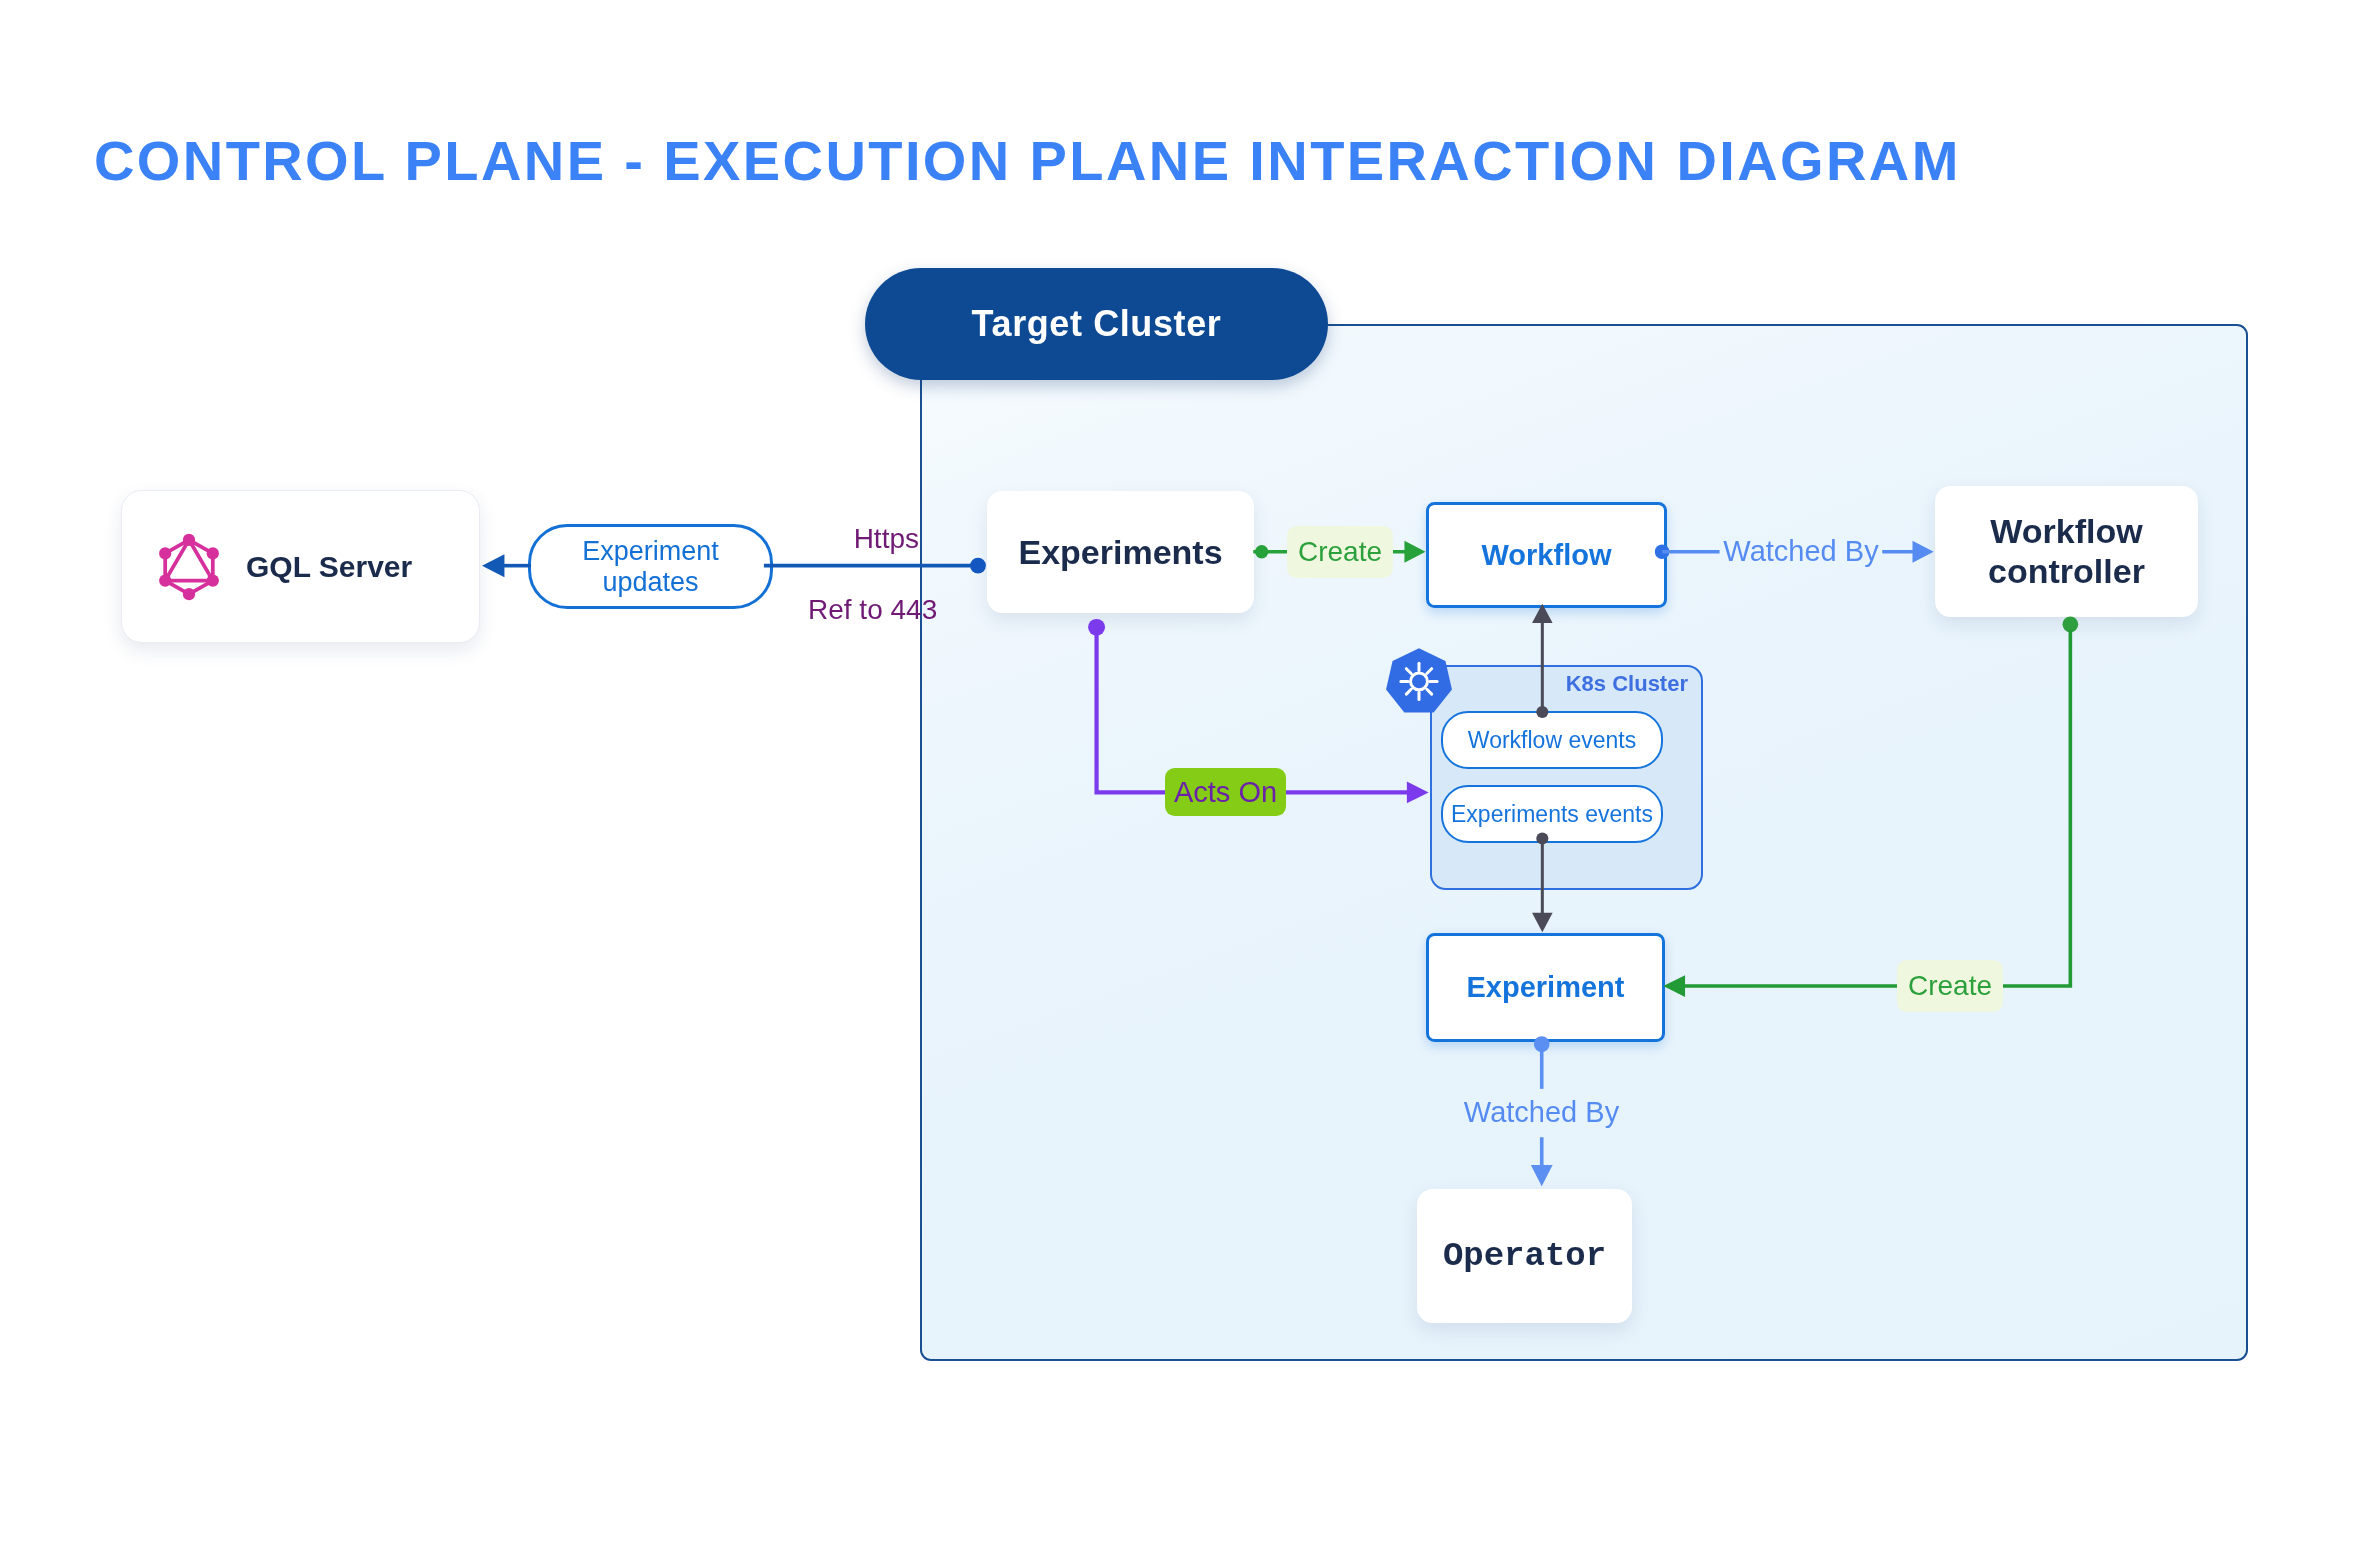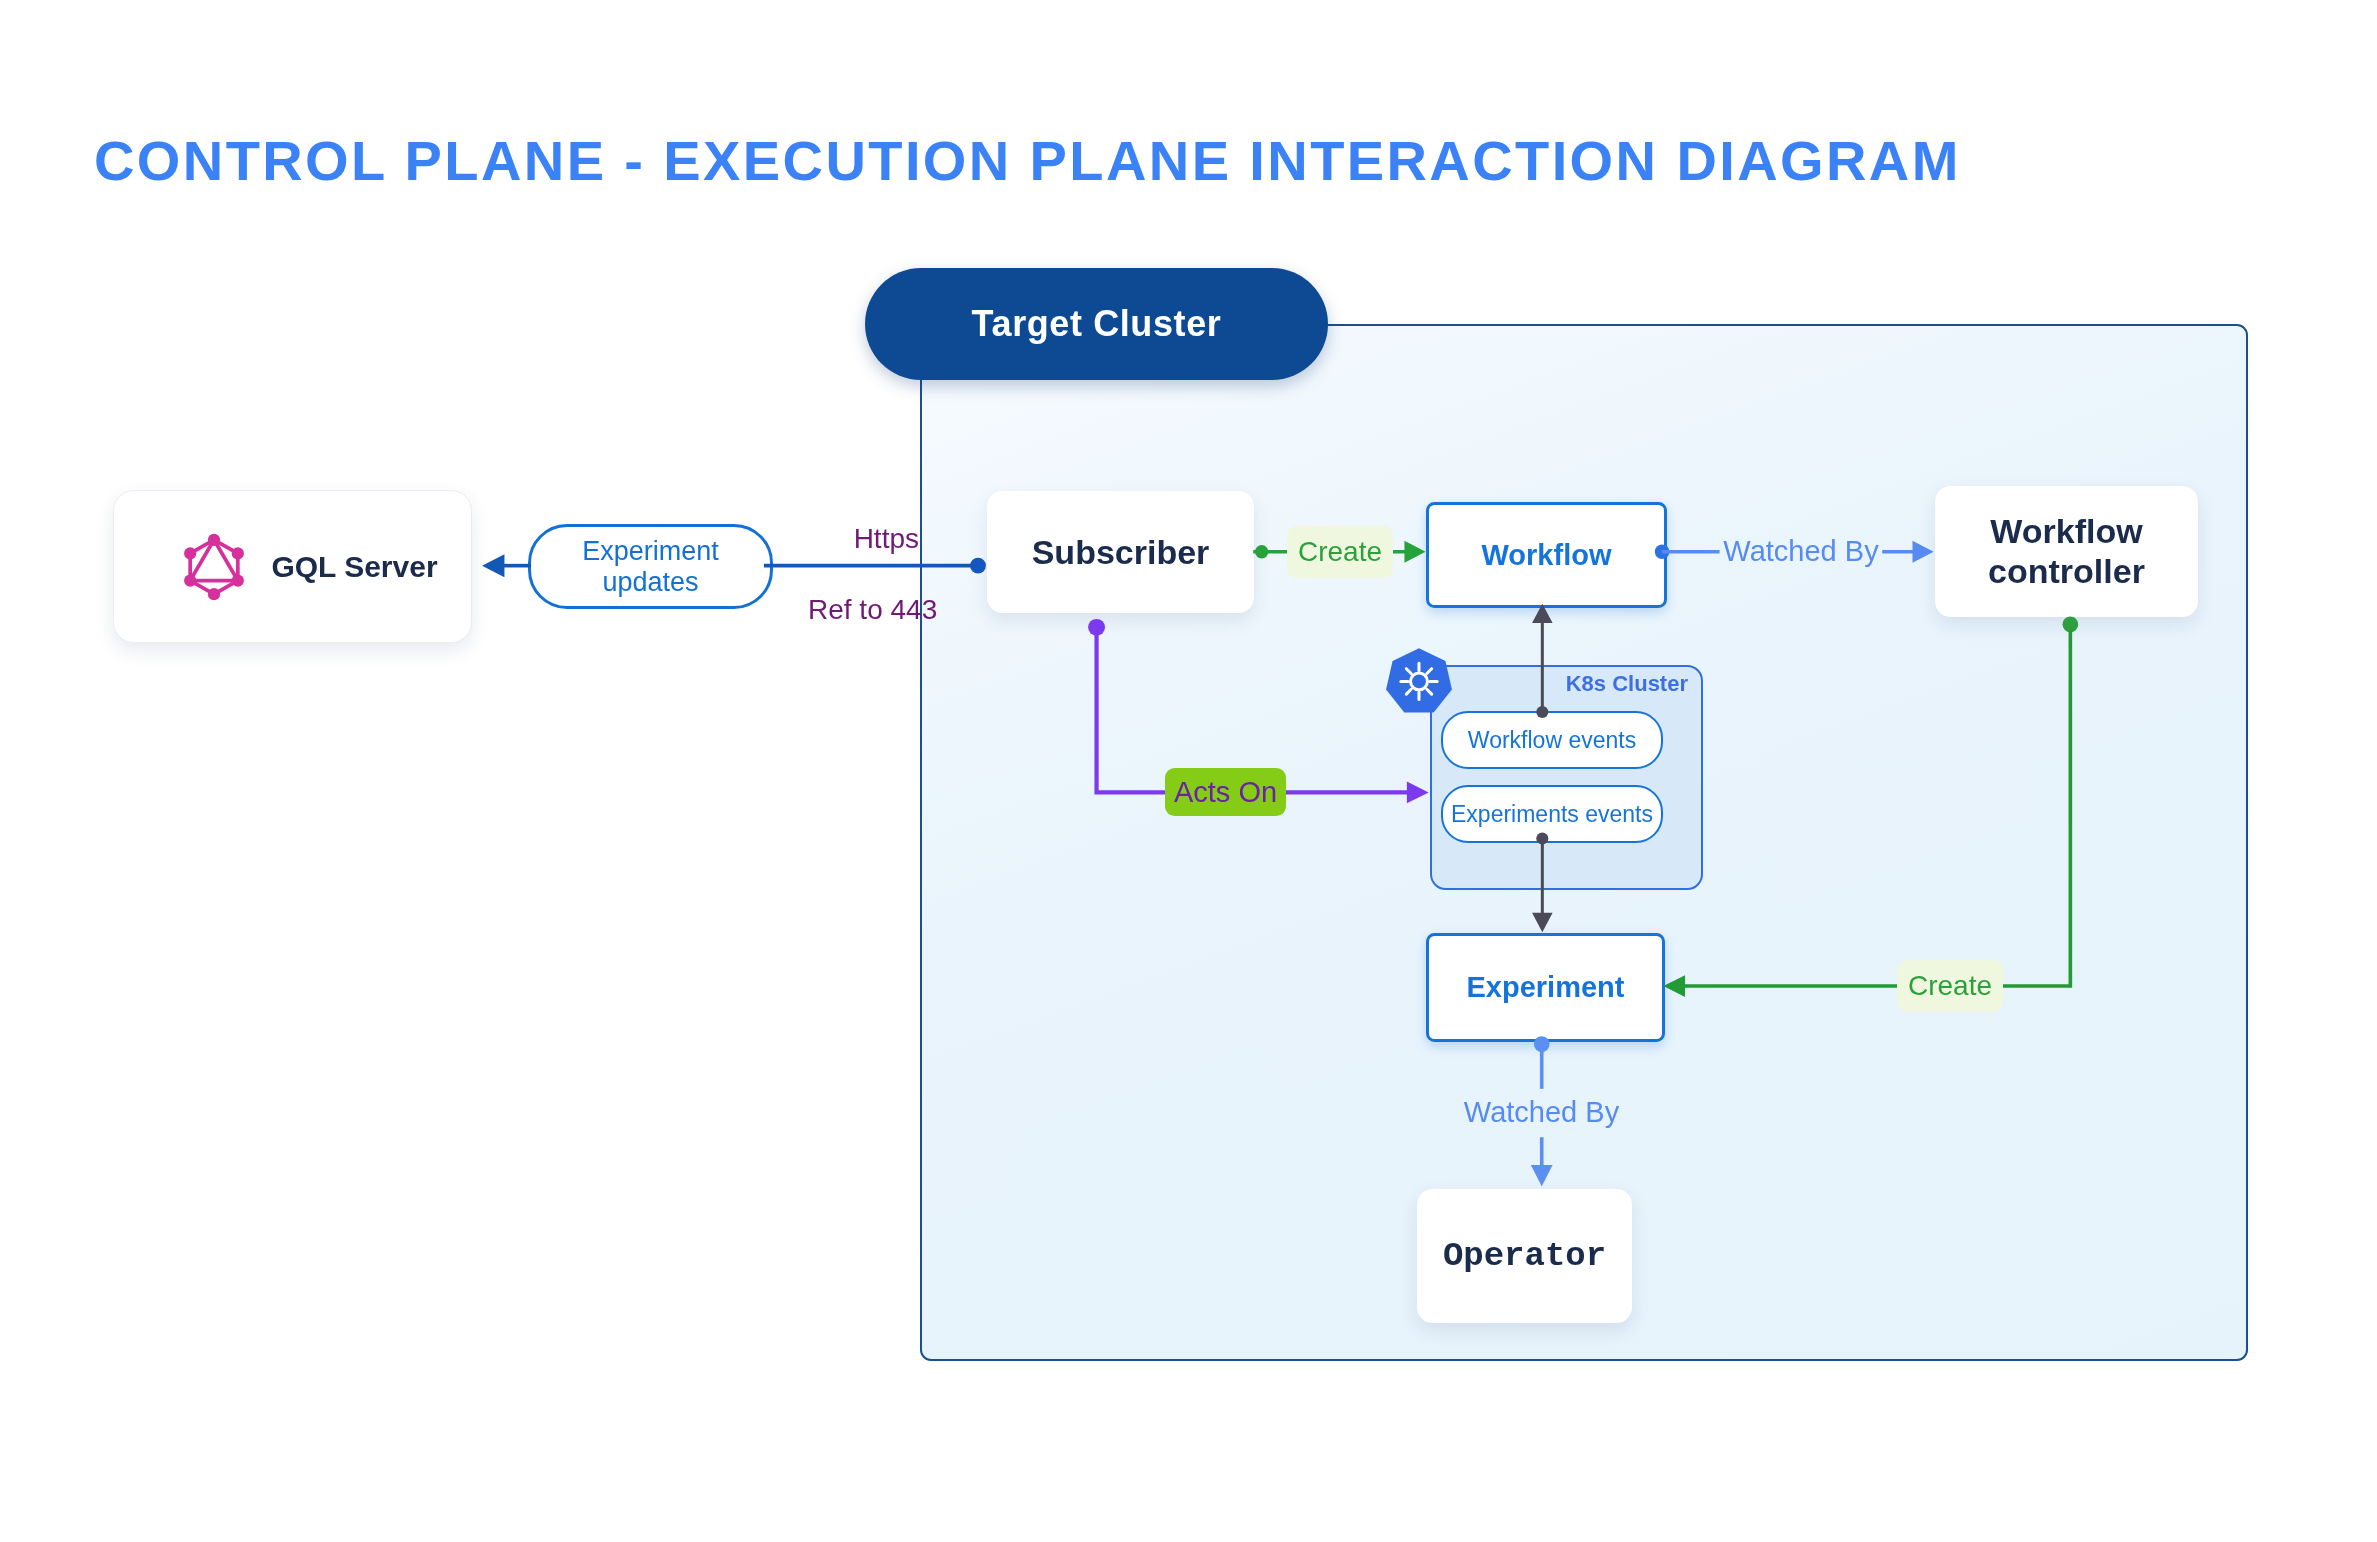--- a/index.html
+++ b/index.html
@@ -11,22 +11,22 @@
   #cluster-pill{left:865px;top:268px;width:463px;height:112px;border-radius:56px;
                 background:#0E4A94;display:flex;align-items:center;justify-content:center;
                 z-index:5;box-shadow:0 6px 15.7px rgba(10,50,110,.25);}
   #cluster-pill span{color:#ffffff;font-size:36px;font-weight:700;letter-spacing:0.6px;}
   #cluster-box{left:920px;top:324px;width:1324px;height:1033px;border:2.4px solid #1A5091;
                border-radius:11px;background:linear-gradient(160deg,#f6fbfe 0%,#e9f4fc 40%,#e6f3fb 100%);
                z-index:1;}
   .card{background:#ffffff;border-radius:15.7px;display:flex;align-items:center;justify-content:center;
         box-shadow:0 7.3px 18px rgba(25,60,110,.10);z-index:2;}
   .card .t{font-weight:700;color:#1B2B4B;text-align:center;}
-  #gql-box{left:113px;top:490px;width:357px;height:151px;border:0.6px solid #ebecf3;border-radius:20.6px;
-           justify-content:center;}
+  #gql-box{left:121px;top:490px;width:357px;height:151px;border:0.6px solid #ebecf3;border-radius:20.6px;
+           justify-content:flex-start;}
   #gql-box .t{font-size:30px;margin-left:23px;}
   #gql-icon{margin-left:33px;width:68px;height:68px;flex:none;}
   #subscriber-box{left:987px;top:491px;width:267px;height:122px;}
   #subscriber-box .t{font-size:34px;}
   #controller-box{left:1935px;top:486px;width:263px;height:131px;}
   #controller-box .t{font-size:34px;line-height:1.15;width:194px;}
   #operator-box{left:1417px;top:1189px;width:215px;height:134px;font-family:Liberation Mono, monospace;}
   #operator-box .t{font-size:34px;}
   .bluebox{background:#ffffff;border:3px solid #1474DC;border-radius:8.5px;display:flex;
            align-items:center;justify-content:center;z-index:2;
@@ -92,21 +92,21 @@
   </div>
 
   <div class="abs" id="oval">
     <div class="t">Experiment updates</div>
   </div>
 
   <div class="abs navblue" id="https-label">Https</div>
   <div class="abs navblue" id="ref-label">Ref to 443</div>
 
   <div class="abs card" id="subscriber-box">
-    <div class="t">Subscriber</div>
+    <div class="t">Experiments</div>
   </div>
 
   <div class="abs bluebox" id="workflow-box">
     <div class="t">Workflow</div>
   </div>
 
   <div class="abs card" id="controller-box">
     <div class="t">Workflow controller</div>
   </div>
 

